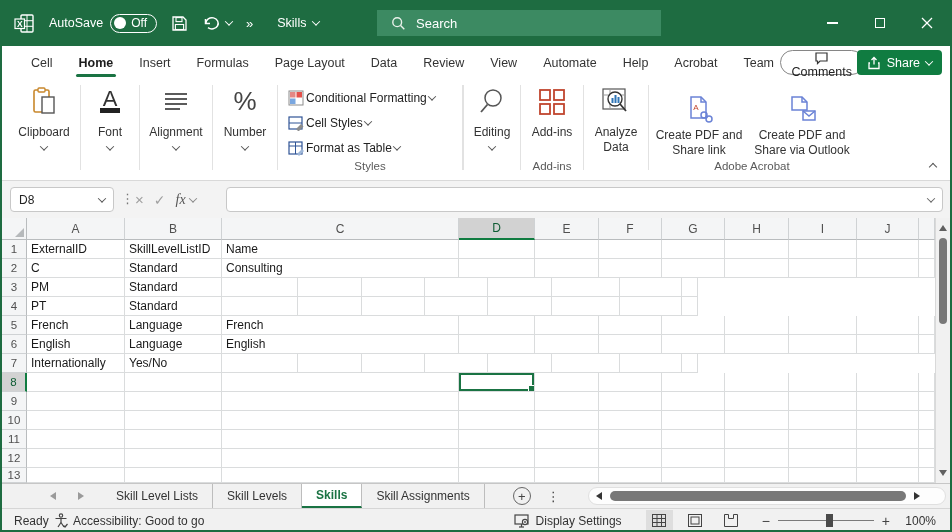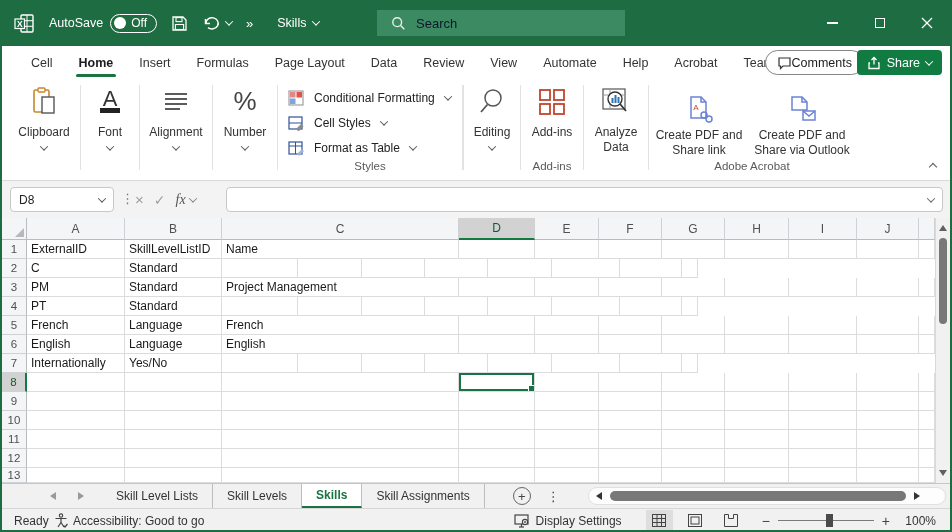--- a/index.html
+++ b/index.html
@@ -9,44 +9,44 @@
 
   
   .titlebar { position:absolute; top:0; left:0; right:0; height:46px; background:#1e6c41; display:flex; align-items:center; color:#fff; }
   .tb-left { display:flex; align-items:center; gap:14px; padding-left:12px; }
   .autosave { display:flex; align-items:center; gap:7px; font-size:12.5px; }
   .as-pill { display:flex; align-items:center; gap:5px; border:1px solid #fff; border-radius:10px; height:19px; padding:0 9px 0 3px; font-size:12px; }
   .as-knob { width:12px; height:12px; border-radius:50%; background:#fff; }
   .qat-btn { display:flex; align-items:center; color:#fff; cursor:default; }
   .doc-title { display:flex; align-items:center; gap:7px; font-size:12.5px; margin-left:10px; }
   .chv { display:inline-block; width:6px; height:6px; border-right:1.4px solid currentColor; border-bottom:1.4px solid currentColor; transform:rotate(45deg) translate(-1px,-1px); }
-  .searchbox { position:absolute; left:375px; top:10px; width:248px; height:26px; background:#3c8a62; border-radius:0; display:flex; align-items:center; gap:10px; padding-left:14px; color:#0f172a; font-size:13px; }
+  .searchbox { position:absolute; left:375px; top:10px; width:284px; height:26px; background:#3c8a62; border-radius:0; display:flex; align-items:center; gap:10px; padding-left:14px; color:#ffffff; font-size:13px; }
   .winctl { position:absolute; right:0; top:0; height:46px; display:flex; }
   .winctl > div { width:47px; height:46px; display:flex; align-items:center; justify-content:center; color:#fff; }
   .min-glyph { width:11px; height:1.4px; background:#fff; }
   .max-glyph { width:10px; height:10px; border:1.3px solid #fff; }
 
   
   .tabrow { position:absolute; top:46px; left:0; right:0; height:33px; background:#fff; display:flex; align-items:center; padding-left:16px; }
   .rtab { font-size:12.5px; color:#333; padding:0 13px; height:33px; display:flex; align-items:center; position:relative; }
   .rtab.active { font-weight:bold; color:#1c1c1c; }
   .rtab.active::after { content:""; position:absolute; left:10px; right:10px; bottom:2px; height:3px; background:#1a7343; border-radius:2px; }
-  .comments-btn { position:absolute; right:86px; top:4px; height:25px; border:1px solid #868686; border-radius:13px; background:#fff; display:flex; align-items:center; gap:0; padding:0 11px; font-size:12.5px; color:#222; }
+  .comments-btn { position:absolute; right:86px; top:4px; height:25px; border:1px solid #868686; border-radius:13px; background:#fff; display:flex; align-items:center; gap:0; padding:0 11px; font-size:12.5px; color:#222;flex-direction:column; }
   .share-btn { position:absolute; right:8px; top:4px; height:25px; border-radius:4px; background:#107c41; color:#fff; display:flex; align-items:center; gap:6px; padding:0 10px; font-size:12.5px; }
 
   
   .ribbon { position:absolute; top:79px; left:0; right:0; height:102px; background:#fff; border-bottom:1px solid #d9d9d9; display:flex; padding-left:6px; }
   .rdiv { width:1px; background:#e2e2e2; margin:6px 0 10px 0; }
   .rgroup { display:flex; flex-direction:column; align-items:center; padding-top:8px; position:relative; }
   .rgroup .gicon { height:34px; display:flex; align-items:flex-start; justify-content:center; }
   .rgroup .glabel { font-size:12px; color:#333; margin-top:4px; }
   .rgroup .gchv { color:#555; margin-top:6px; }
   .grouplabel { position:absolute; bottom:8px; left:0; right:0; text-align:center; font-size:11.5px; color:#5a5a5a; }
   .styles-group { width:184px; padding:6px 0 0 10px; align-items:flex-start; }
-  .styles-item { display:flex; align-items:center; gap:10px; font-size:12px; color:#222; height:25px; }
+  .styles-item { display:flex; align-items:center; gap:2px; font-size:12px; color:#222; height:25px; }
   .bigbtn { width:100px; display:flex; flex-direction:column; align-items:center; padding-top:8px; }
   .bigbtn .blabel { font-size:12px; color:#333; margin-top:3px; text-align:center; line-height:1.25; }
   .collapse-chv { position:absolute; right:14px; bottom:10px; color:#555; }
 
   
   .fbar { position:absolute; top:181px; left:0; right:0; height:37px; background:#f3f3f3; display:flex; align-items:center; }
   .namebox { position:absolute; left:8px; top:6px; width:104px; height:25px; background:#fff; border:1px solid #c8c8c8; border-radius:4px; display:flex; align-items:center; font-size:12px; color:#222; padding:0 8px; }
   .namebox .chv { margin-left:auto; color:#555; }
   .fdots { position:absolute; left:119px; top:10px; color:#777; font-size:13px; letter-spacing:0; }
   .fbtns { position:absolute; left:133px; top:6px; display:flex; align-items:center; gap:10px; height:25px; color:#a0a0a0; font-size:14px; }
@@ -419,34 +419,34 @@
           <div class="cell" style="width: 63px;"></div>
           <div class="cell" style="width: 64px;"></div>
           <div class="cell" style="width: 68px;"></div>
           <div class="cell" style="width: 62px;"></div>
           <div class="cell" style="width: 16px;"></div>
         </div>
         <div class="grow">
           <div class="rowh">2</div>
           <div class="cell" style="width: 98px;">C</div>
           <div class="cell" style="width: 97px;">Standard</div>
+          <div class="cell" style="width: 237px;">Consulting</div>
           <div class="cell" style="width: 76px;"></div>
           <div class="cell" style="width: 64px;"></div>
           <div class="cell" style="width: 63px;"></div>
           <div class="cell" style="width: 63px;"></div>
           <div class="cell" style="width: 64px;"></div>
           <div class="cell" style="width: 68px;"></div>
           <div class="cell" style="width: 62px;"></div>
           <div class="cell" style="width: 16px;"></div>
         </div>
         <div class="grow">
           <div class="rowh">3</div>
           <div class="cell" style="width: 98px;">PM</div>
           <div class="cell" style="width: 97px;">Standard</div>
-          <div class="cell" style="width: 237px;">Project Management</div>
           <div class="cell" style="width: 76px;"></div>
           <div class="cell" style="width: 64px;"></div>
           <div class="cell" style="width: 63px;"></div>
           <div class="cell" style="width: 63px;"></div>
           <div class="cell" style="width: 64px;"></div>
           <div class="cell" style="width: 68px;"></div>
           <div class="cell" style="width: 62px;"></div>
           <div class="cell" style="width: 16px;"></div>
         </div>
         <div class="grow">

